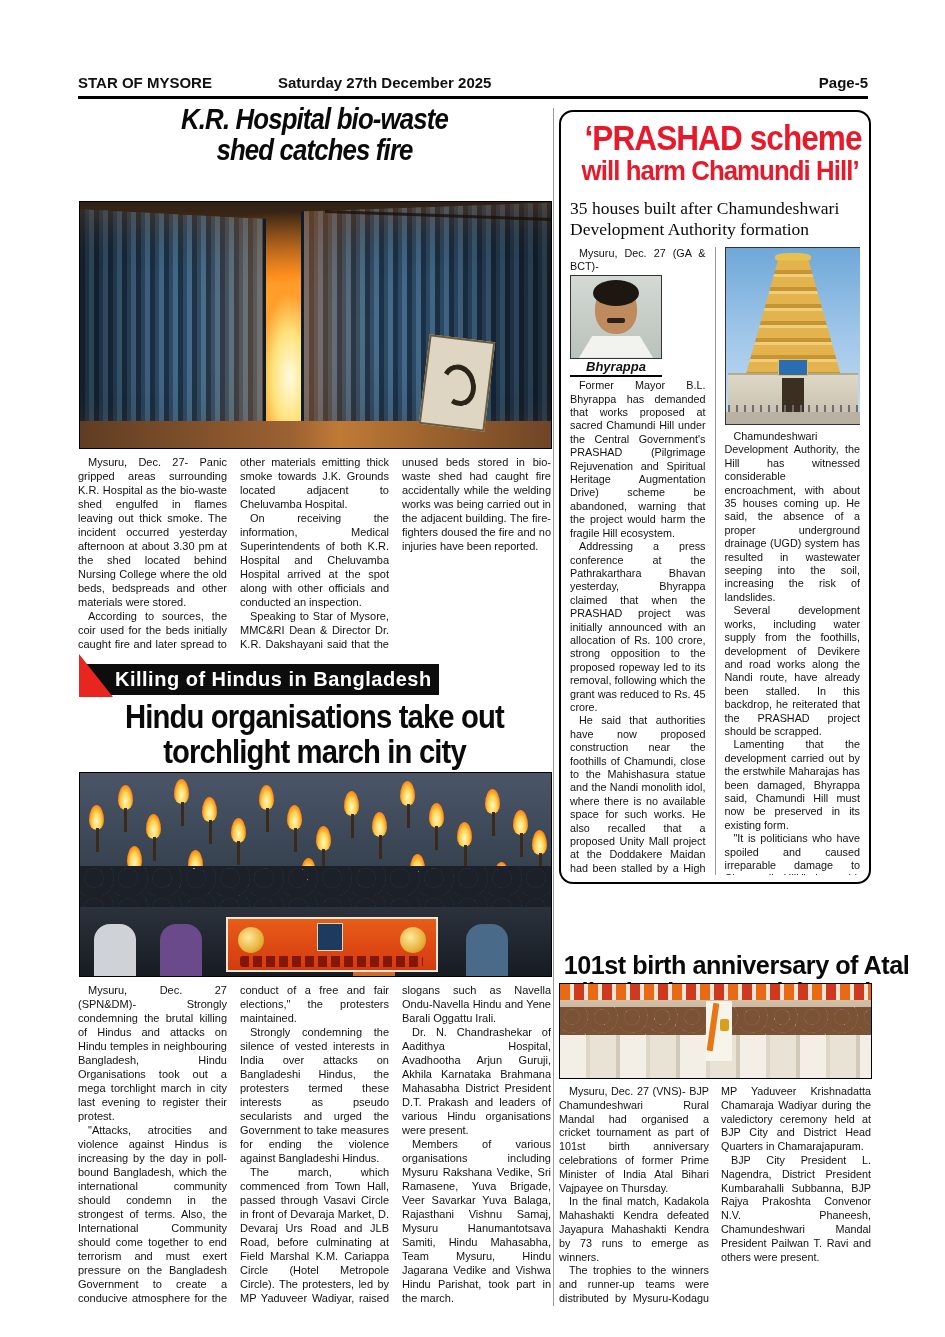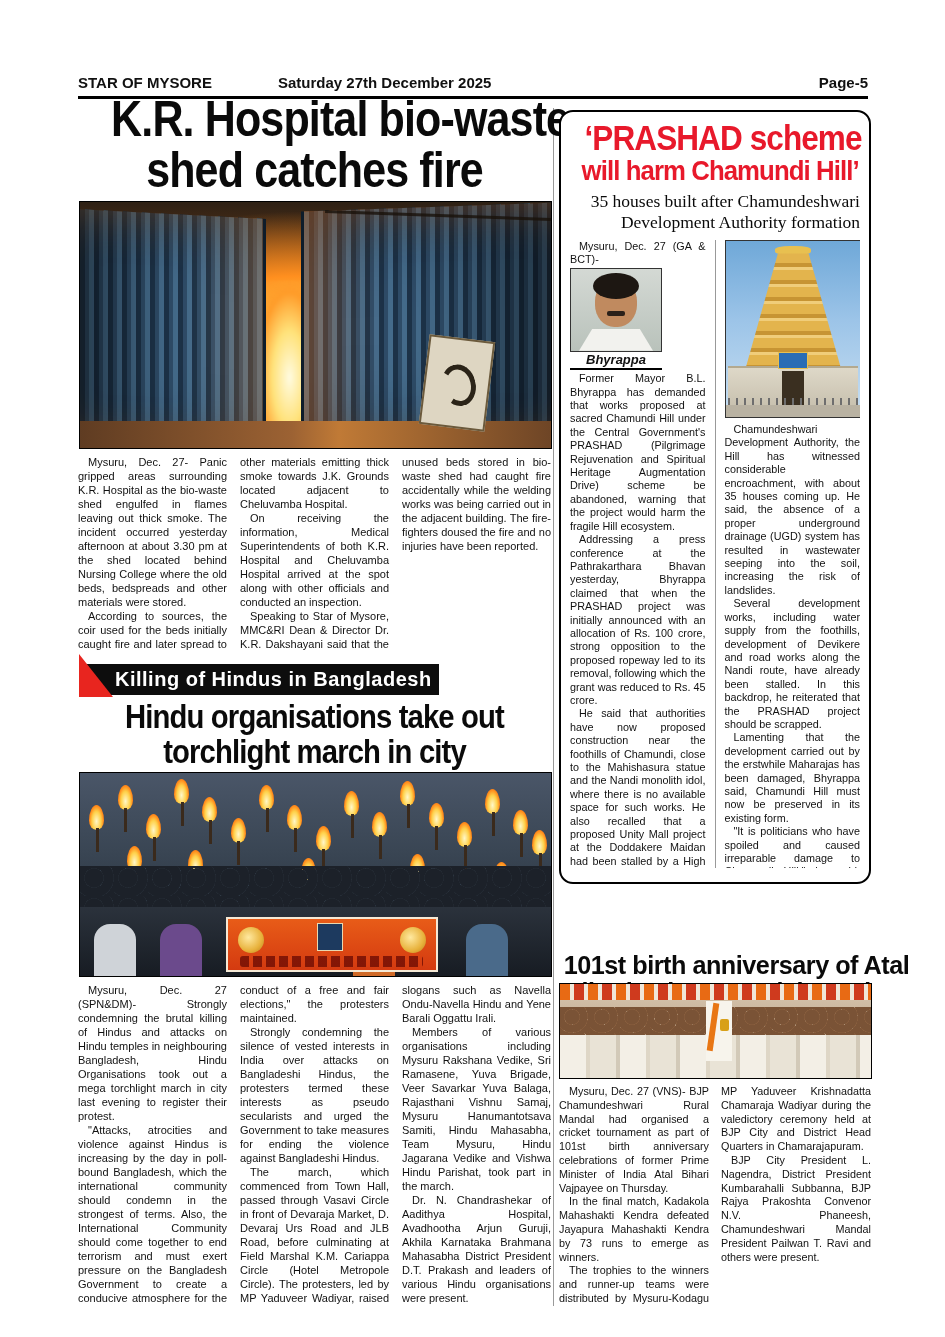--- a/index.html
+++ b/index.html
@@ -8,21 +8,21 @@
   .abs{position:absolute;}
   
   .masthead{top:74px;left:78px;width:790px;height:20px;font-size:15px;font-weight:bold;}
   .masthead .date{position:absolute;left:200px;top:0;}
   .masthead .pageno{position:absolute;right:0;top:0;}
   .mast-rule{top:96px;left:78px;width:790px;height:3px;background:#000;}
   .v-divider{left:553px;top:108px;width:1px;height:1198px;background:#9a9a9a;}
   
   .hl{font-weight:800;text-align:center;letter-spacing:-1px;line-height:1.02;color:#0a0a0a;}
   .hl .ln{display:block;transform:scaleX(.86);transform-origin:center;white-space:nowrap;}
-  .fire-hl{top:94px;left:78px;width:473px;font-size:50px;}
+  .fire-hl{top:104px;left:78px;width:473px;font-size:30px;font-style:italic;}
   .march-hl{top:699px;left:78px;width:473px;font-size:34px;}
   .vaj-hl{top:904px;left:559px;width:312px;font-size:26px;letter-spacing:-.5px;margin-top:48px;}
   .vaj-hl .ln{transform:scaleX(.97);}
   
   .body-txt{font-size:11px;line-height:14px;text-align:justify;column-fill:auto;}
   .body-txt p{margin:0;text-indent:10px;}
   .fire-body{top:455px;left:78px;width:473px;height:208px;column-count:3;column-gap:13px;overflow:hidden;}
   .march-body{top:983px;left:78px;width:473px;height:323px;column-count:3;column-gap:13px;overflow:hidden;}
   .vaj-body{top:1085px;left:559px;width:312px;height:228px;column-count:2;column-gap:12px;overflow:hidden;font-size:10.8px;line-height:13.8px;}
   
@@ -89,21 +89,21 @@
   .vp-center{position:absolute;left:47%;top:18%;width:26px;height:64%;background:#f7f4ec;}
   .vp-center::before{content:"";position:absolute;left:4px;top:2px;width:6px;height:80%;background:#e87614;transform:rotate(8deg);}
   .vp-center::after{content:"";position:absolute;right:3px;top:30%;width:9px;height:12px;background:#d8a018;border-radius:2px;}
   
   .pr-box{top:110px;left:559px;width:312px;height:774px;border:2.5px solid #000;border-radius:14px;
      box-sizing:border-box;padding:8px 9px 4px;background:#fff;}
   .pr-hl{color:#e8192b;font-weight:800;text-align:center;letter-spacing:-1px;}
   .pr-hl .l1{display:block;font-size:35px;line-height:35px;transform:scaleX(.9);white-space:nowrap;}
   .pr-hl .l2{display:block;font-size:28px;line-height:31px;transform:scaleX(.92);white-space:nowrap;}
   .pr-sub{font-family:"Liberation Serif","DejaVu Serif",serif;font-size:17.5px;line-height:21px;
-     text-align:right;margin-top:5px;color:#0a0a0a;}
+     text-align:left;margin-top:12px;color:#0a0a0a;}
   .pr-body{display:flex;gap:9px;margin-top:7px;height:628px;overflow:hidden;}
   .pr-col{flex:1;font-size:10.8px;line-height:13.4px;text-align:justify;}
   .pr-col p{margin:0;text-indent:9px;}
   .pr-col2{border-left:1px solid #999;padding-left:9px;}
   .portrait-wrap{float:left;width:92px;margin:1px 6px 2px 0;}
   .portrait{position:relative;width:90px;height:82px;border:1px solid #333;overflow:hidden;
      background:linear-gradient(#d4d9d4,#b9c2bb);}
   .po-head{position:absolute;left:24px;top:10px;width:42px;height:48px;border-radius:46%;background:#c08a5f;}
   .po-head::before{content:"";position:absolute;left:-2px;top:-6px;width:46px;height:26px;border-radius:50%;background:#1d1712;}
   .po-head::after{content:"";position:absolute;left:12px;top:32px;width:18px;height:5px;border-radius:2px;background:#2a2019;}
@@ -201,22 +201,22 @@
     <div class="mp-banner">
       <div class="pic"></div>
       <div class="txt"></div>
     </div>
   </div>
   <div class="abs body-txt march-body">
       <p>Mysuru, Dec. 27 (SPN&amp;DM)- Strongly condemning the brutal killing of Hindus and attacks on Hindu temples in neighbouring Bangladesh, Hindu Organisations took out a mega torchlight march in city last evening to register their protest.</p>
       <p>"Attacks, atrocities and violence against Hindus is increasing by the day in poll-bound Bangladesh, which the international community should condemn in the strongest of terms. Also, the International Community should come together to end terrorism and must exert pressure on the Bangladesh Government to create a conducive atmosphere for the conduct of a free and fair elections," the protesters maintained.</p>
       <p>Strongly condemning the silence of vested interests in India over attacks on Bangladeshi Hindus, the protesters termed these interests as pseudo secularists and urged the Government to take measures for ending the violence against Bangladeshi Hindus.</p>
       <p>The march, which commenced from Town Hall, passed through Vasavi Circle in front of Devaraja Market, D. Devaraj Urs Road and JLB Road, before culminating at Field Marshal K.M. Cariappa Circle (Hotel Metropole Circle). The protesters, led by MP Yaduveer Wadiyar, raised slogans such as Navella Ondu-Navella Hindu and Yene Barali Oggattu Irali.</p>
+      <p>Dr. N. Chandrashekar of Aadithya Hospital, Avadhootha Arjun Guruji, Akhila Karnataka Brahmana Mahasabha District President D.T. Prakash and leaders of various Hindu organisations were present.</p>
       <p>Members of various organisations including Mysuru Rakshana Vedike, Sri Ramasene, Yuva Brigade, Veer Savarkar Yuva Balaga, Rajasthani Vishnu Samaj, Mysuru Hanumantotsava Samiti, Hindu Mahasabha, Team Mysuru, Hindu Jagarana Vedike and Vishwa Hindu Parishat, took part in the march.</p>
-      <p>Dr. N. Chandrashekar of Aadithya Hospital, Avadhootha Arjun Guruji, Akhila Karnataka Brahmana Mahasabha District President D.T. Prakash and leaders of various Hindu organisations were present.</p>
     </div>
 
   <div class="abs pr-box">
     <div class="pr-hl">
       <span class="l1">‘PRASHAD scheme</span>
       <span class="l2">will harm Chamundi Hill’</span>
     </div>
     <div class="pr-sub">35 houses built after Chamundeshwari Development Authority formation</div>
     <div class="pr-body">
       <div class="pr-col">

